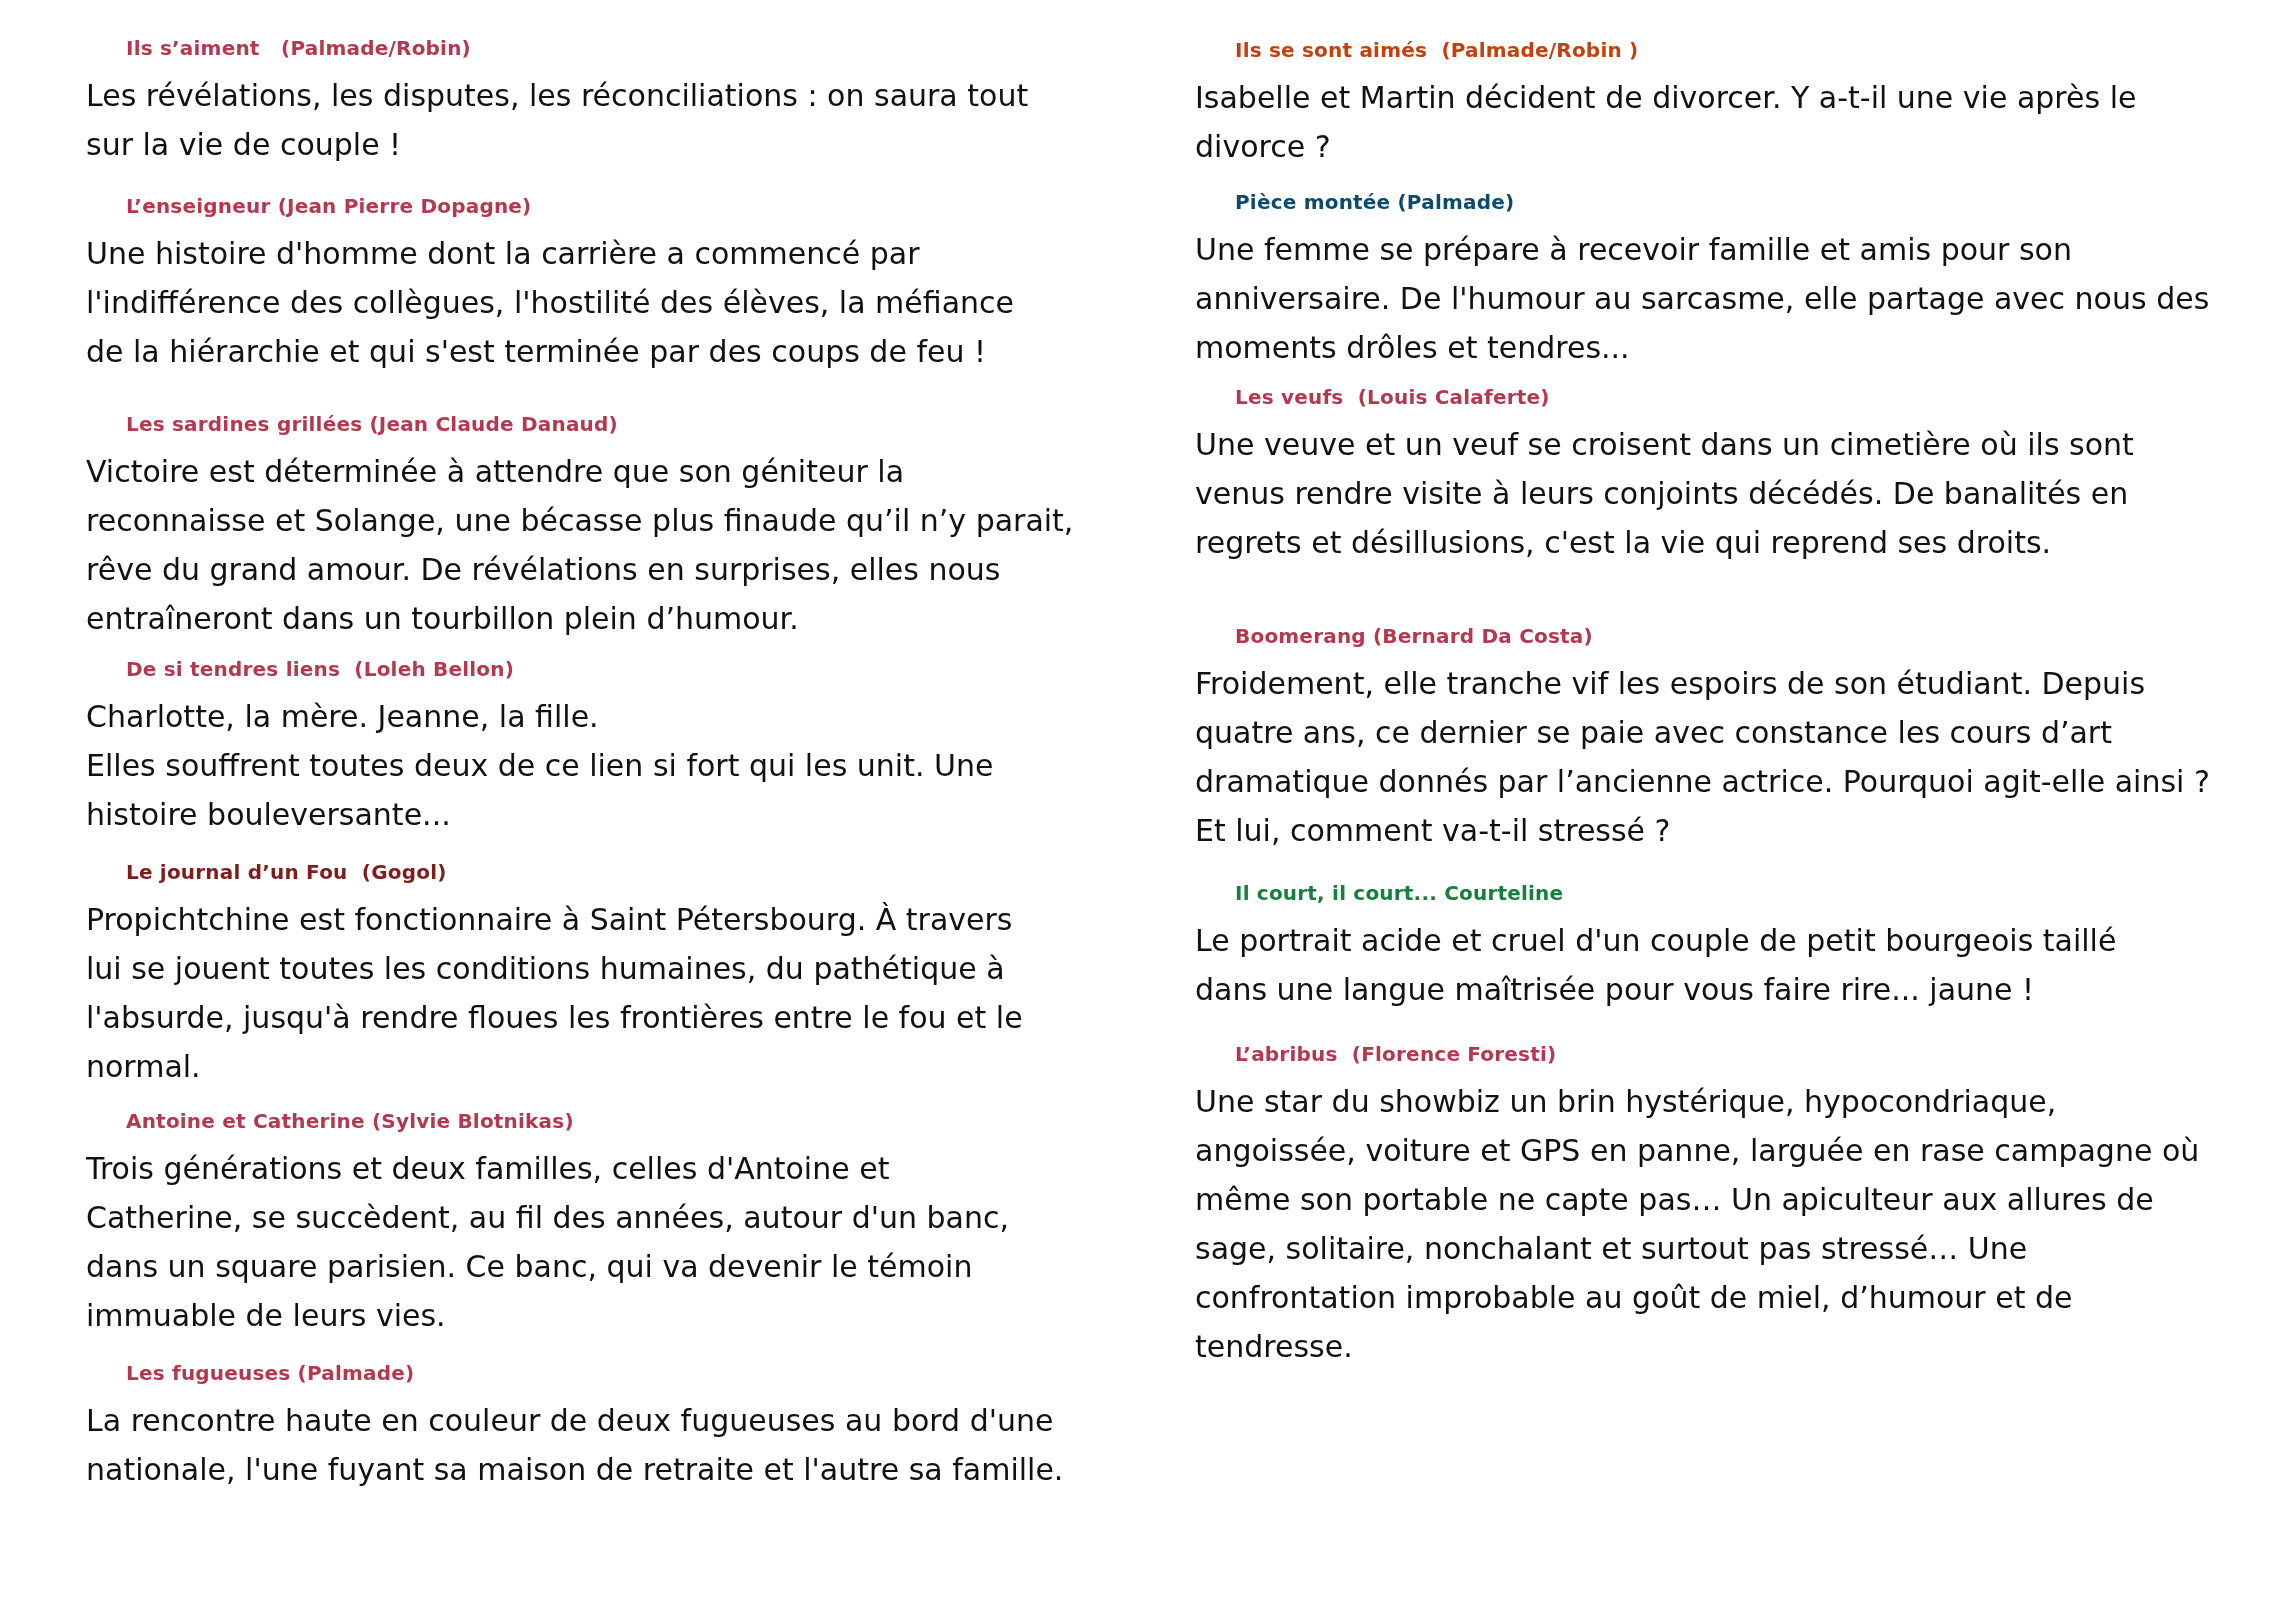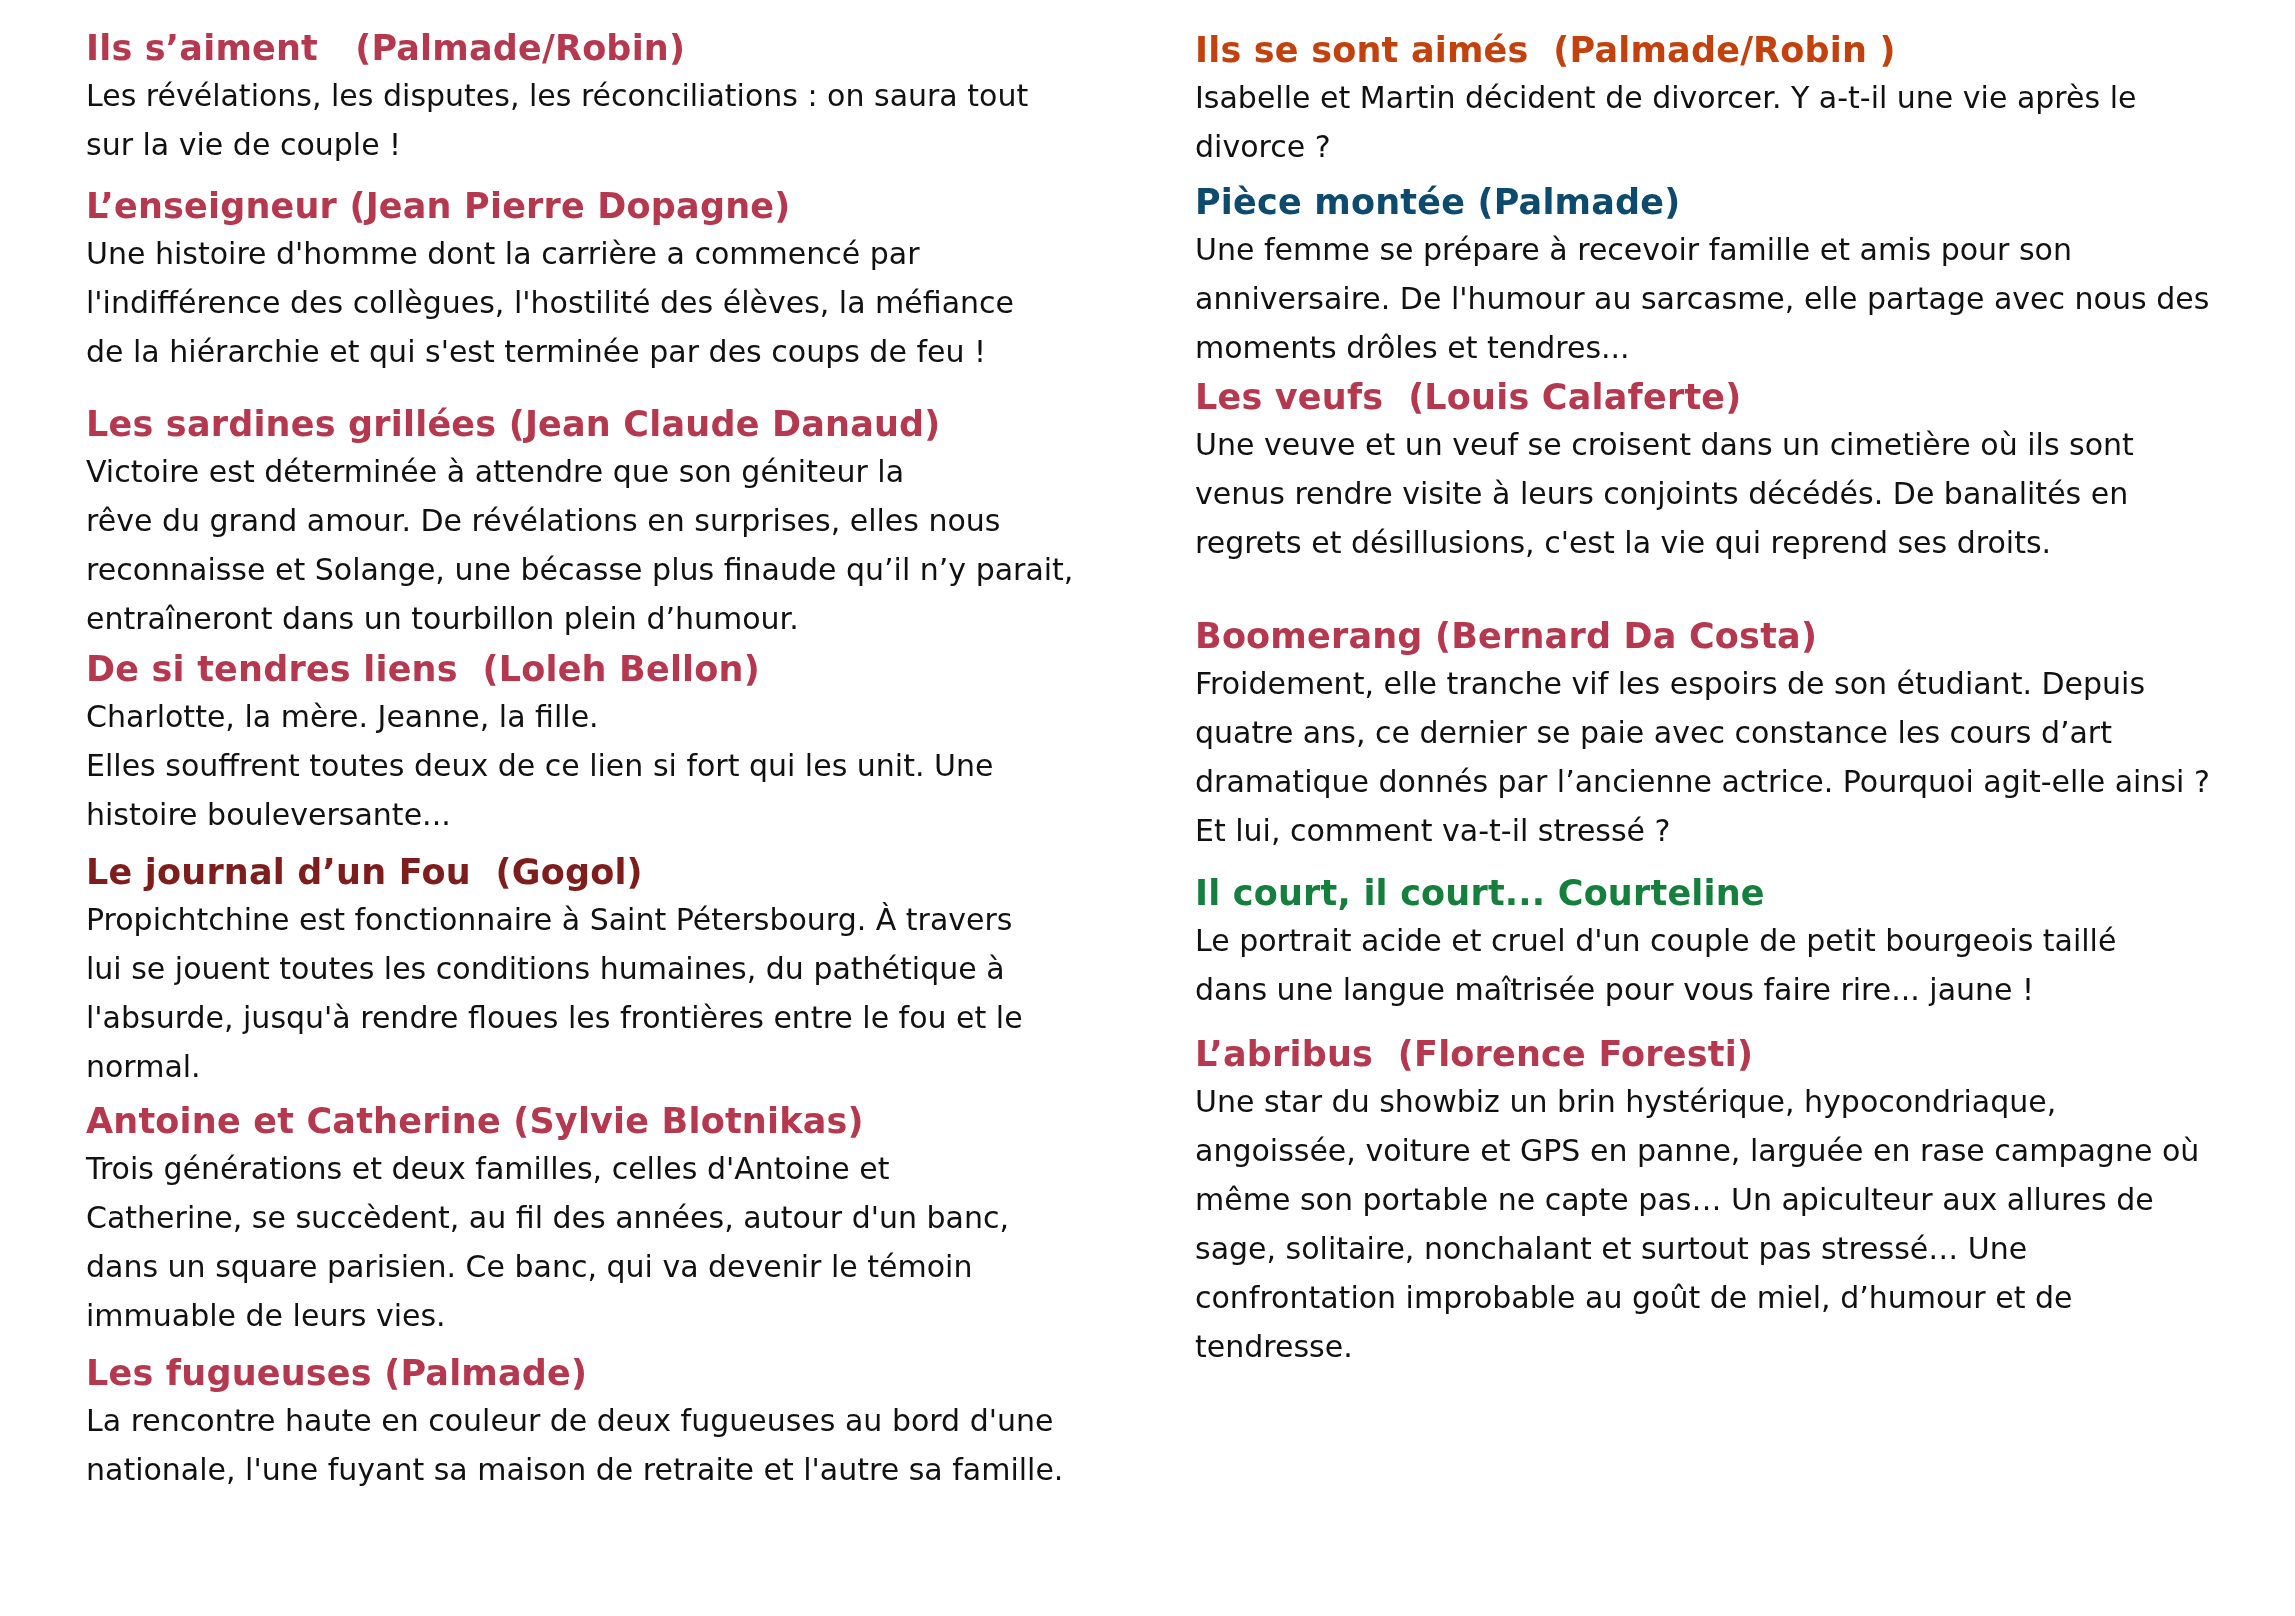--- a/index.html
+++ b/index.html
@@ -1,21 +1,21 @@
 <!DOCTYPE html>
 <html style="font-size:12.4px"><head>
 <meta charset="utf-8">
 <style>
   html, body { margin: 0; padding: 0; background: #ffffff; }
   body { width: 2295px; height: 1616px; position: relative; overflow: hidden;
          font-family: "DejaVu Sans", sans-serif; color: #111111; }
   .block { position: absolute; }
   .col-left { left: 86px; width: 1011px; }
   .col-right { left: 1195px; width: 1042px; }
-  .title { font-weight: bold; color: #b5384f; font-size: 35px; line-height: 45px; white-space: pre; letter-spacing: 0.2px; }
+  .title { font-weight: bold; color: #b5384f; font-size: 20px; line-height: 45px; white-space: pre; letter-spacing: 0.2px; margin-left: 40px; }
   .line { font-size: 30px; line-height: 49px; white-space: nowrap; }
 </style>
 </head>
 <body>
 
 <div id="page">
   <div id="left">
       <div class="block col-left" style="top: 26.4px;">
         <div class="title" style="color: rgb(181, 56, 79);">Ils s’aiment   (Palmade/Robin)</div>
         <div class="line">Les révélations, les disputes, les réconciliations : on saura tout</div>
@@ -23,22 +23,22 @@
       </div>
       <div class="block col-left" style="top: 184px;">
         <div class="title" style="color: rgb(181, 56, 79);">L’enseigneur (Jean Pierre Dopagne)</div>
         <div class="line">Une histoire d'homme dont la carrière a commencé par</div>
         <div class="line">l'indifférence des collègues, l'hostilité des élèves, la méfiance</div>
         <div class="line">de la hiérarchie et qui s'est terminée par des coups de feu !</div>
       </div>
       <div class="block col-left" style="top: 402px;">
         <div class="title" style="color: rgb(181, 56, 79);">Les sardines grillées (Jean Claude Danaud)</div>
         <div class="line">Victoire est déterminée à attendre que son géniteur la</div>
+        <div class="line">reconnaisse et Solange, une bécasse plus finaude qu’il n’y parait,</div>
         <div class="line">rêve du grand amour. De révélations en surprises, elles nous</div>
-        <div class="line">reconnaisse et Solange, une bécasse plus finaude qu’il n’y parait,</div>
         <div class="line">entraîneront dans un tourbillon plein d’humour.</div>
       </div>
       <div class="block col-left" style="top: 647px;">
         <div class="title" style="color: rgb(181, 56, 79);">De si tendres liens  (Loleh Bellon)</div>
         <div class="line">Charlotte, la mère. Jeanne, la fille.</div>
         <div class="line">Elles souffrent toutes deux de ce lien si fort qui les unit. Une</div>
         <div class="line">histoire bouleversante...</div>
       </div>
       <div class="block col-left" style="top: 850px;">
         <div class="title" style="color: #7f1d1d;">Le journal d’un Fou  (Gogol)</div>

